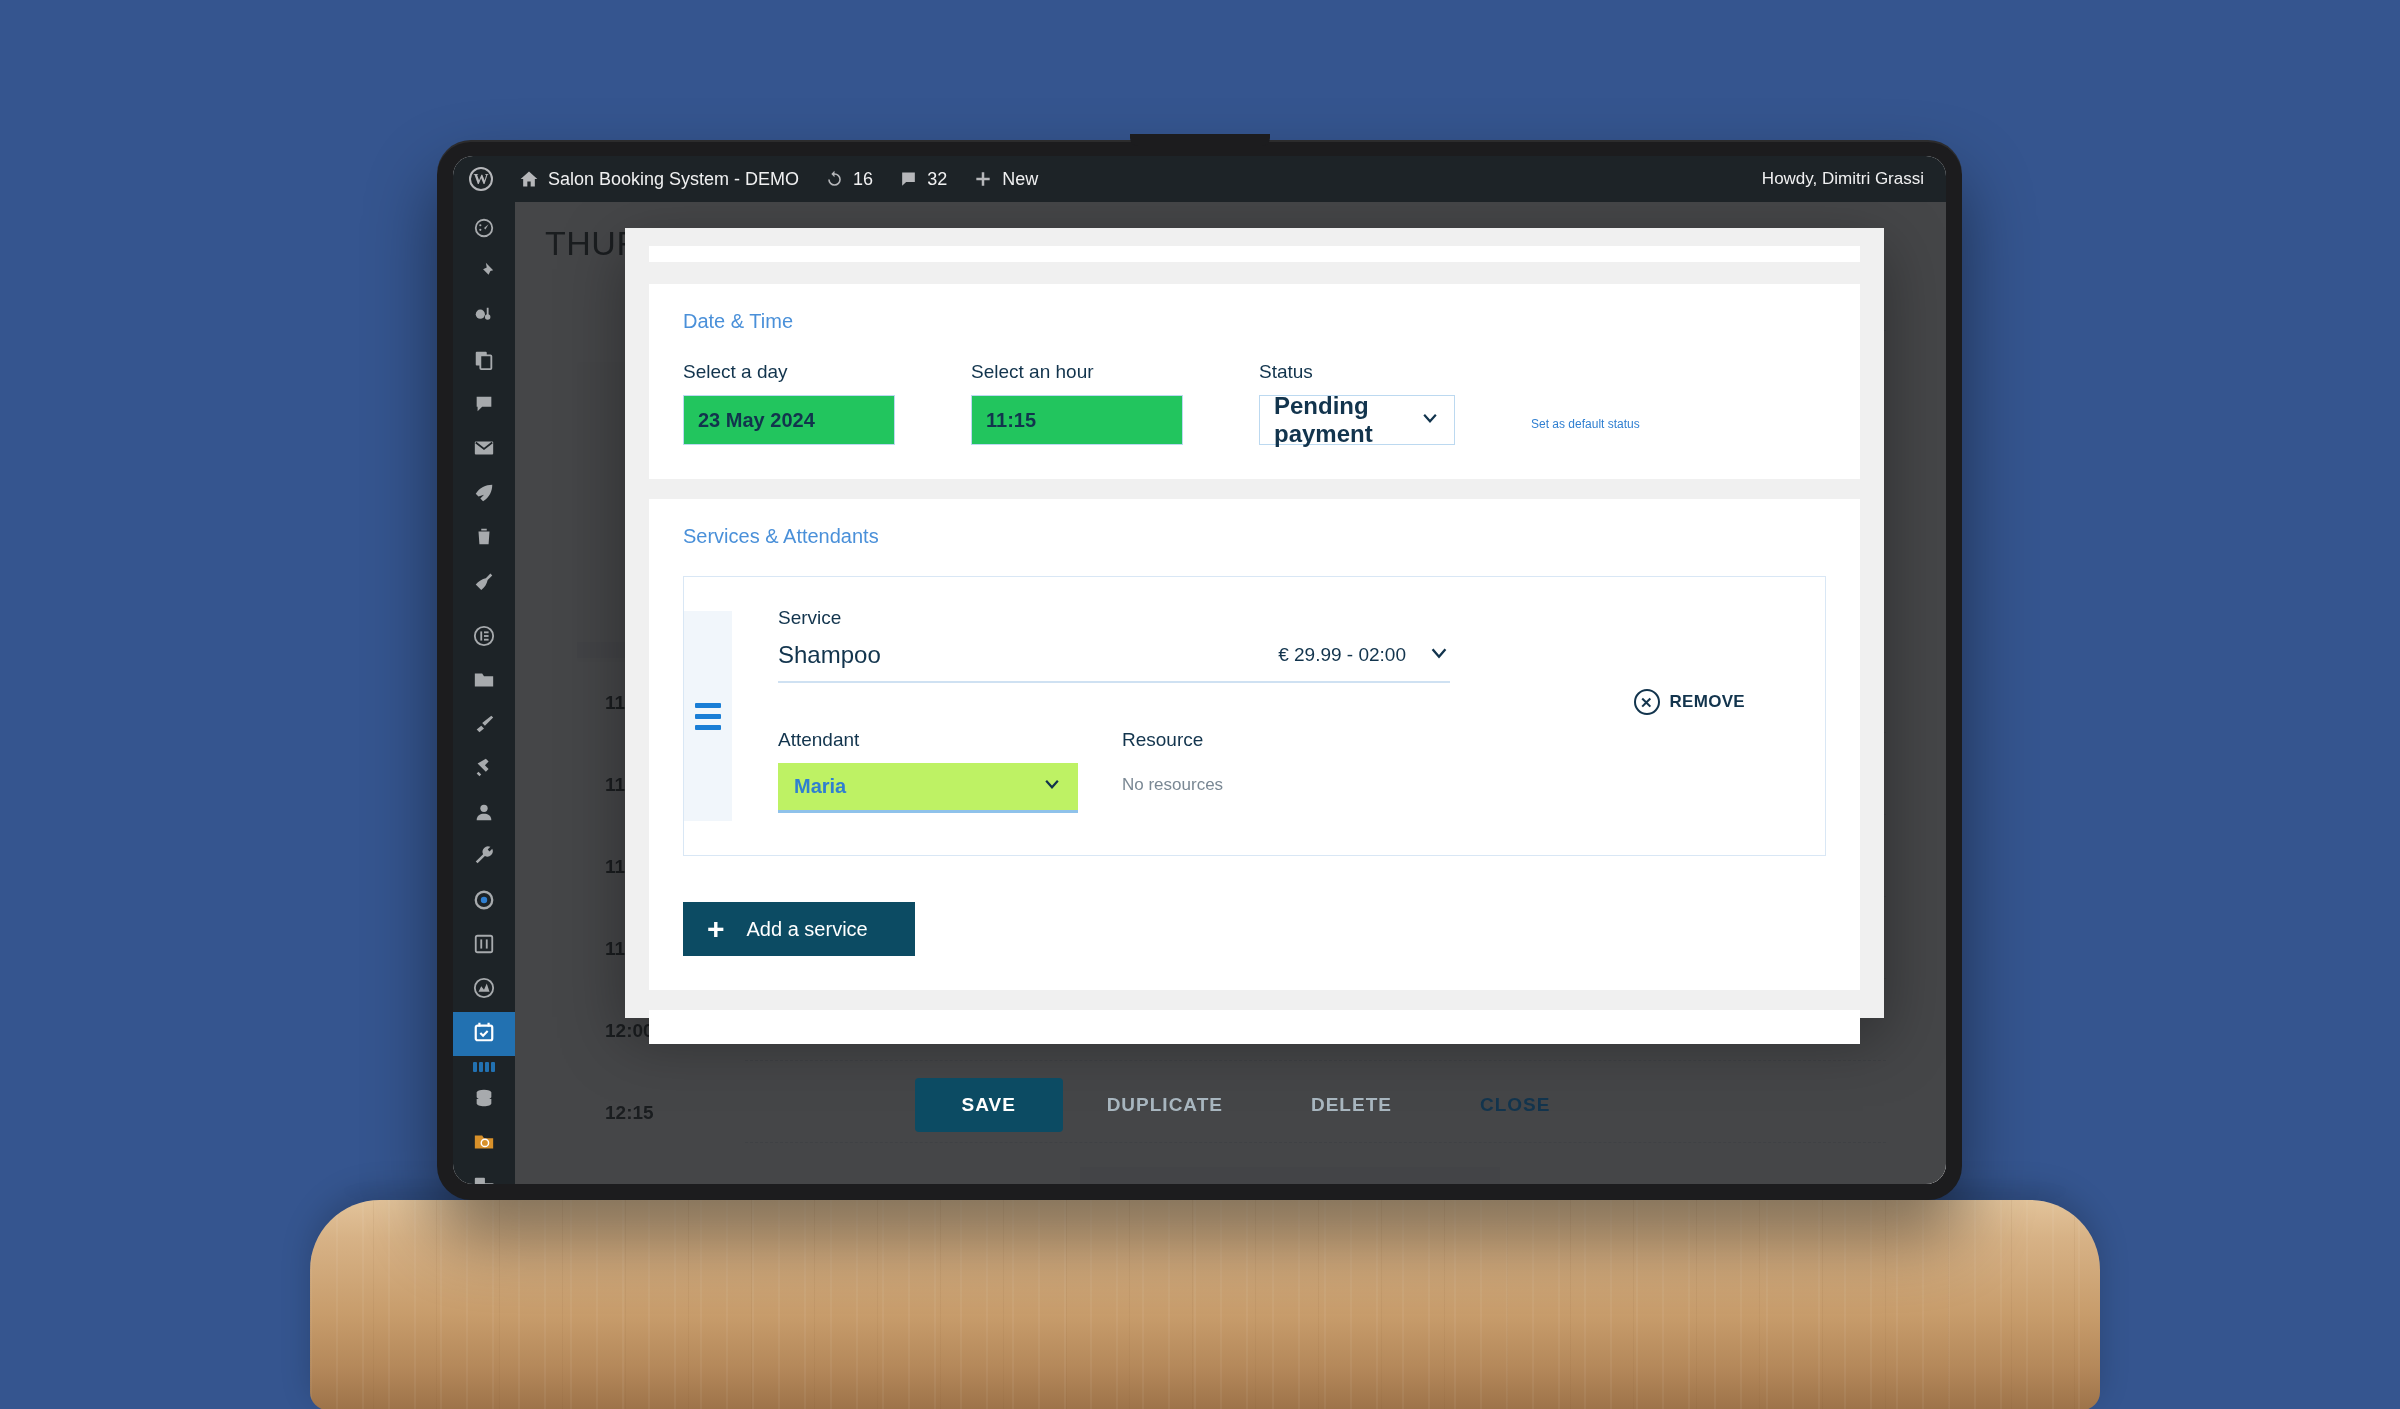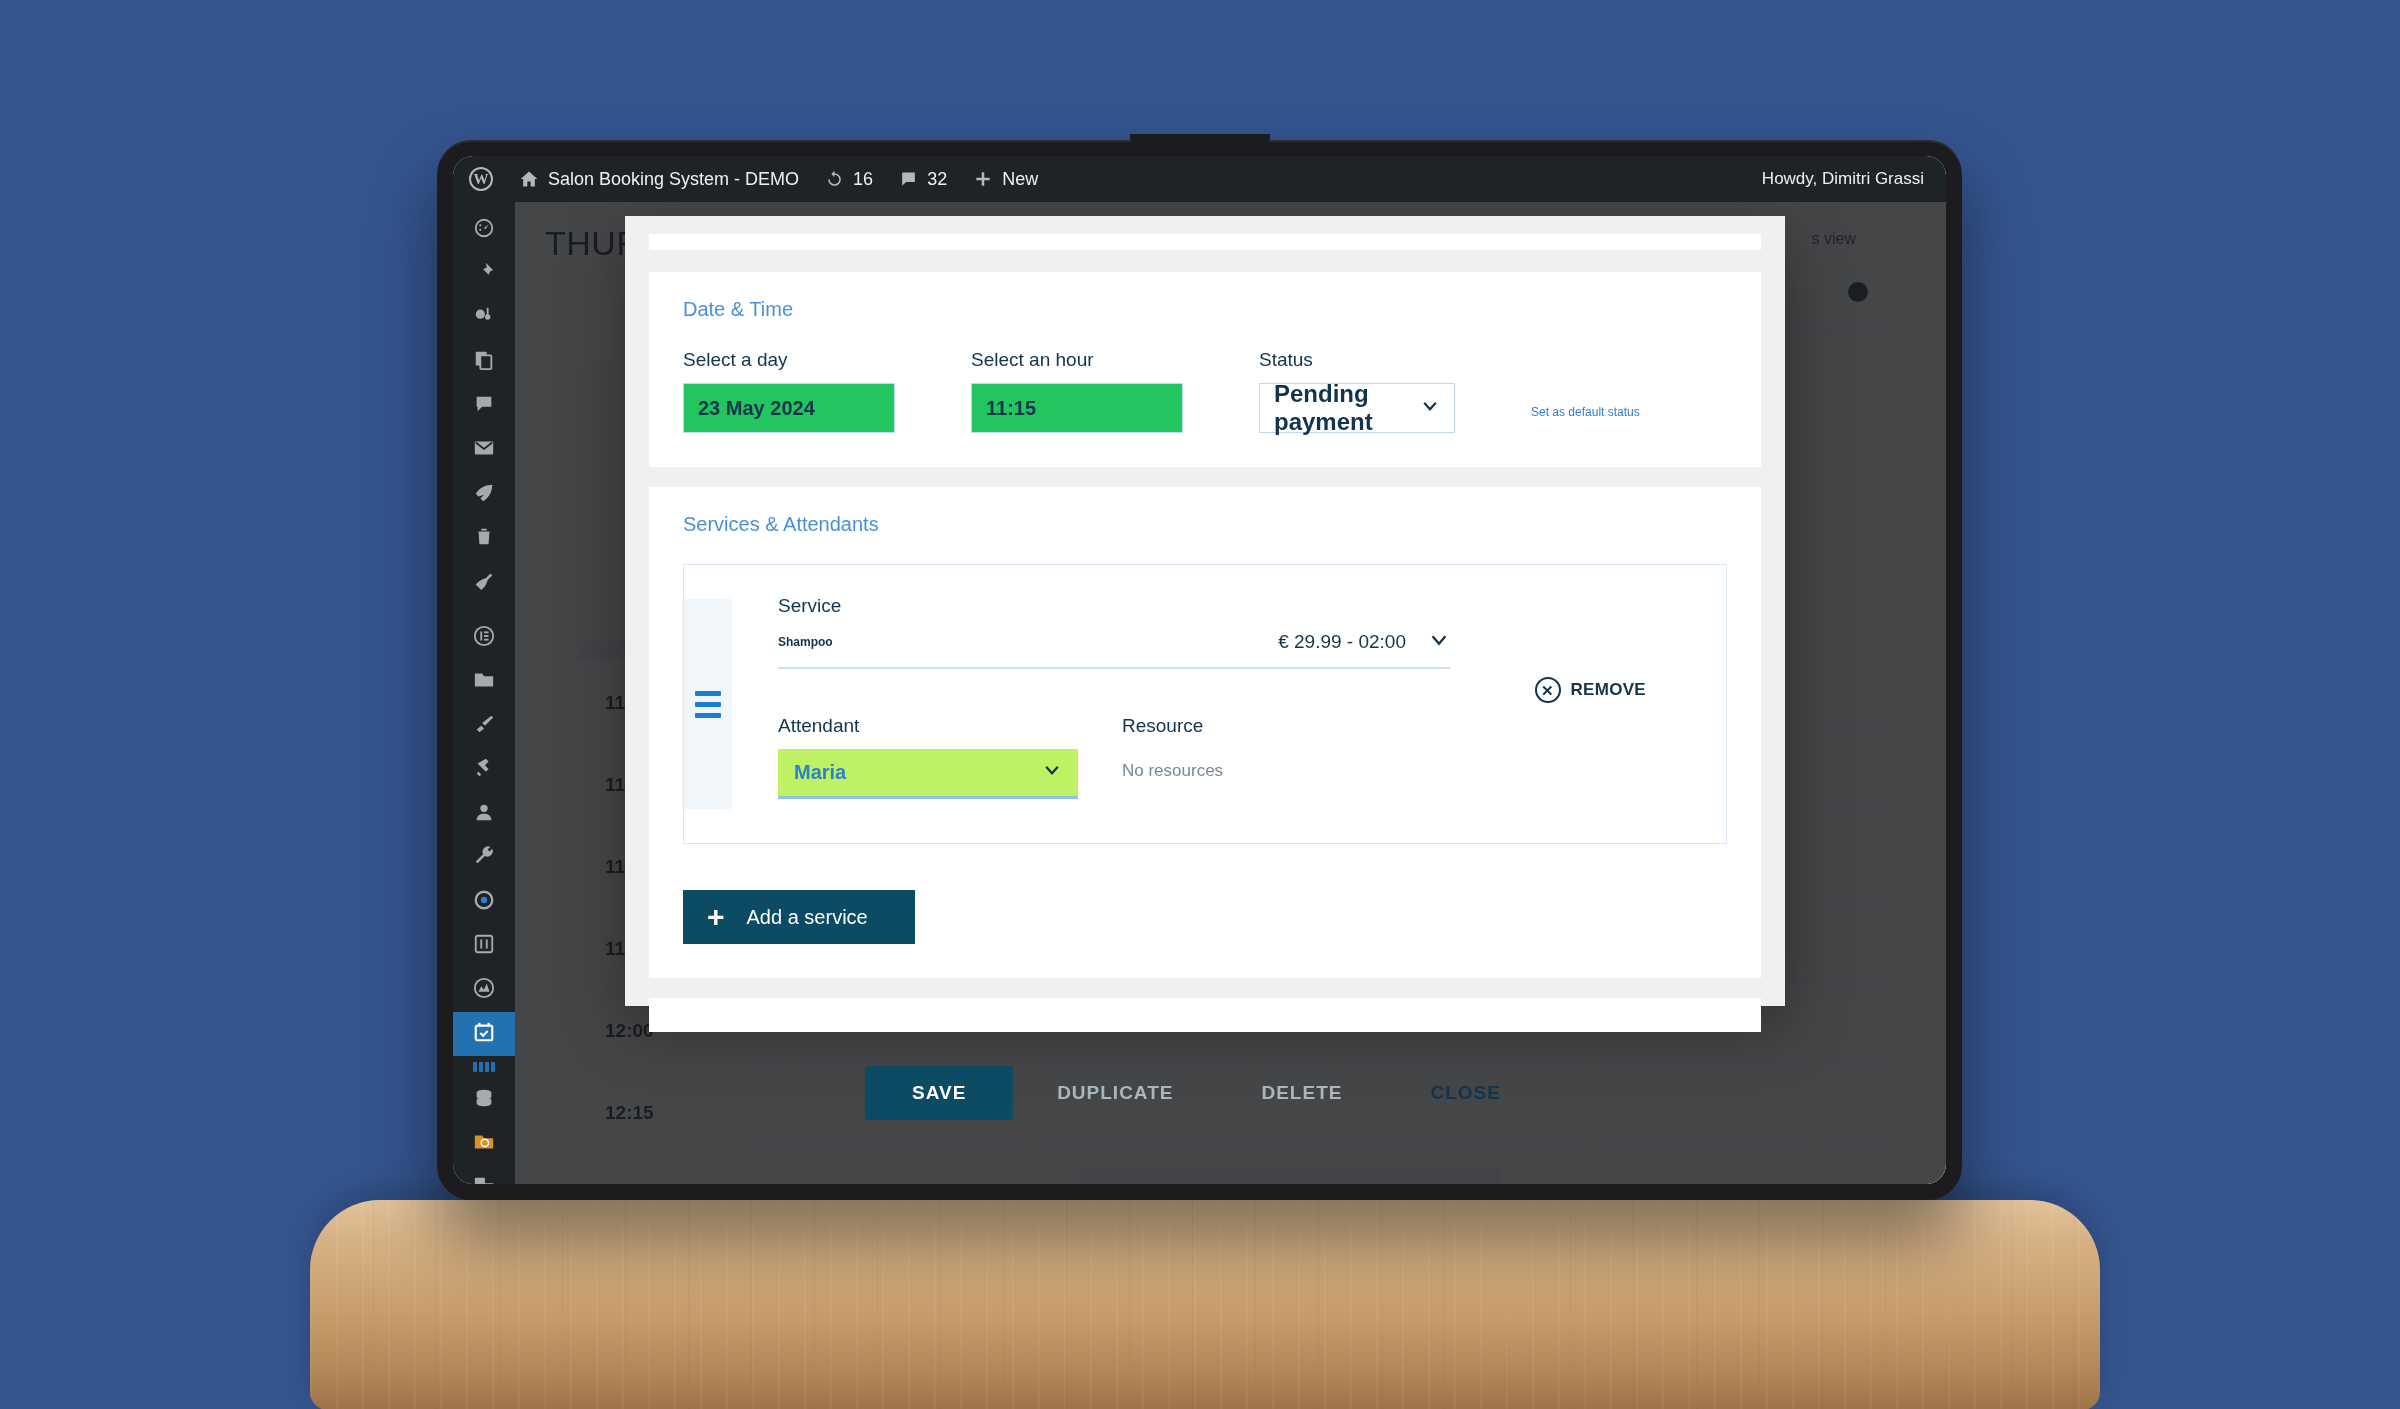--- a/index.html
+++ b/index.html
@@ -125,21 +125,21 @@
     padding: 0 26px; font-size:22px; font-weight:700;
   }
 
   
   .dim-overlay{
     position:absolute; inset:0; background:rgba(26,28,30,.80); z-index:6;
   }
 
   
   .modal{
-    position:absolute; left:110px; top:14px; width:1160px; height:790px;
+    position:absolute; left:110px; top:26px; width:1259px; height:790px;
     background:#f0f0f0; z-index:9;
     box-shadow: 0 20px 60px rgba(0,0,0,.35);
   }
   .modal-topstrip{ height:18px; background:#f0f0f0; }
   .modal-whitebar{ height:16px; background:#fff; margin: 0 24px; }
   .modal-gap{ height:22px; background:#f0f0f0; }
 
   .panel{ background:#fff; margin:0 24px; padding: 26px 34px 34px; }
   .panel + .panel{ margin-top:20px; }
 
@@ -176,21 +176,21 @@
   .drag-lines{ display:flex; flex-direction:column; gap:6px; }
   .drag-lines span{ display:block; width:26px; height:5px; background:#1a7ed6; border-radius:1px; }
 
   .service-body{ flex:1; padding: 30px 0 30px 46px; position:relative; }
 
   .svc-label{ font-size:19px; color:#12344d; margin-bottom:12px; }
   .svc-select-line{
     display:flex; align-items:center; border-bottom:2px solid #cfe1f2;
     padding-bottom:12px; width:672px; gap:22px;
   }
-  .svc-name{ font-size:12px; font-weight:700; color:#12344d; flex:1; }
+  .svc-name{ font-size:24px; font-weight:400; color:#12344d; flex:1; }
   .svc-price{ font-size:19px; color:#12344d; }
 
   .svc-row2{ display:flex; gap:44px; margin-top:46px; }
   .attendant-select{
     width:300px; height:50px; background:#bef264; border-bottom:3px solid #8fc2ea;
     display:flex; align-items:center; justify-content:space-between; padding:0 16px;
     font-size:20px; font-weight:700; color:#2f7fd1;
   }
   .res-empty{ font-size:17px; color:#7a8894; padding-top:12px; }
 

